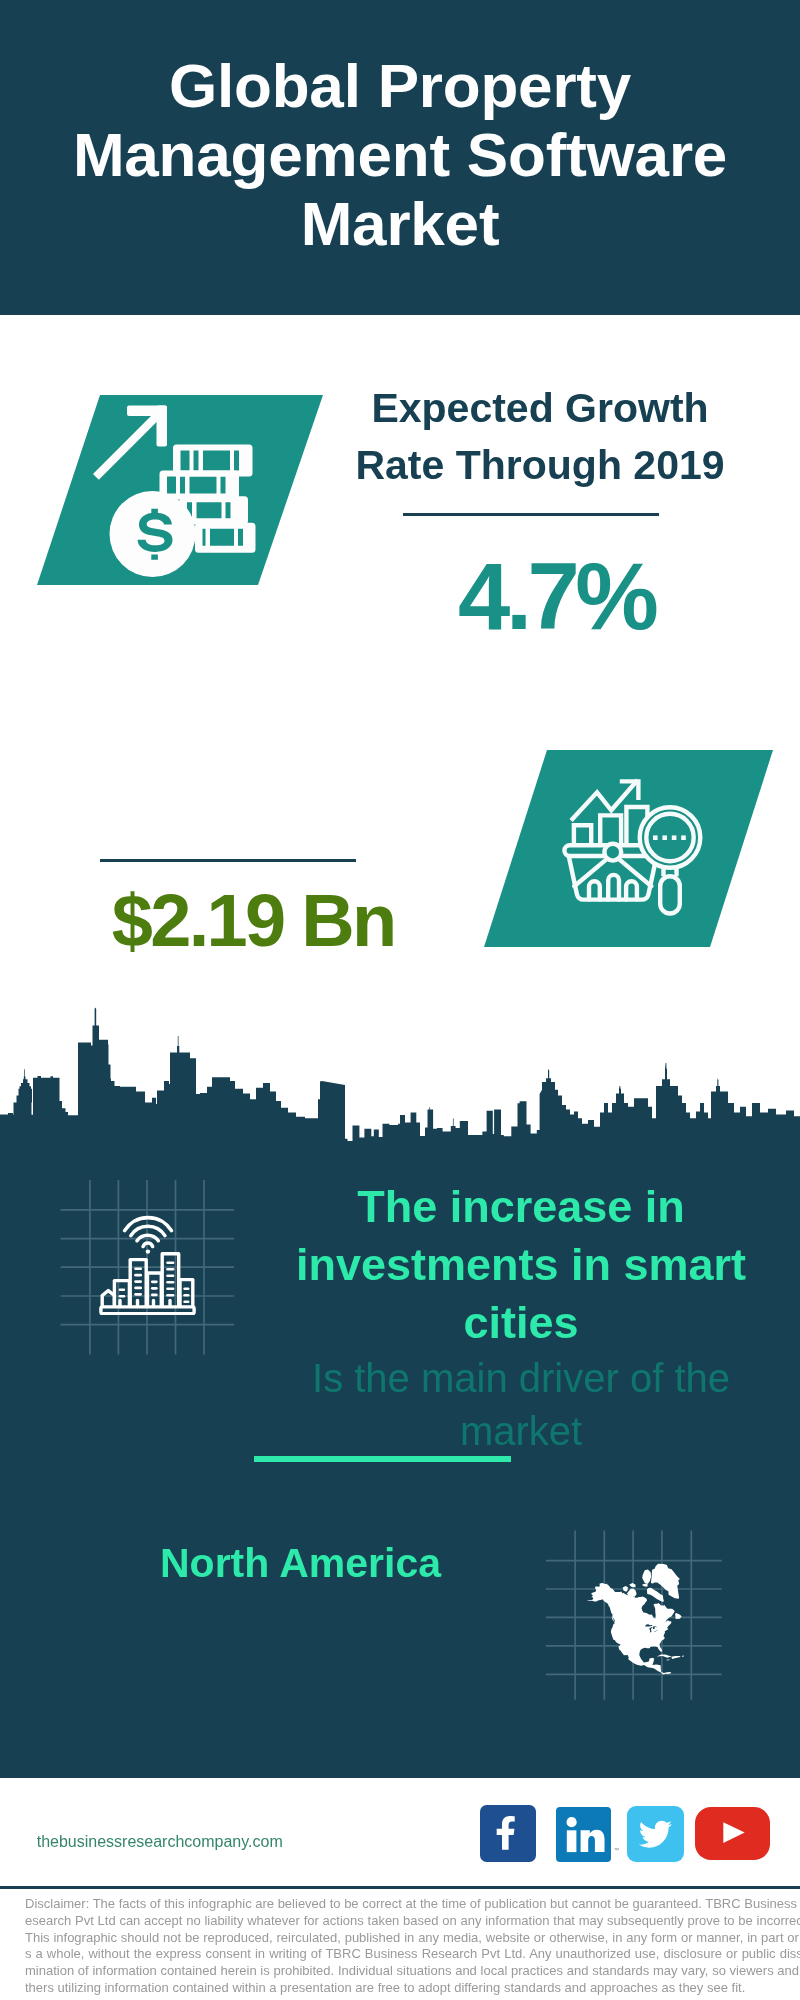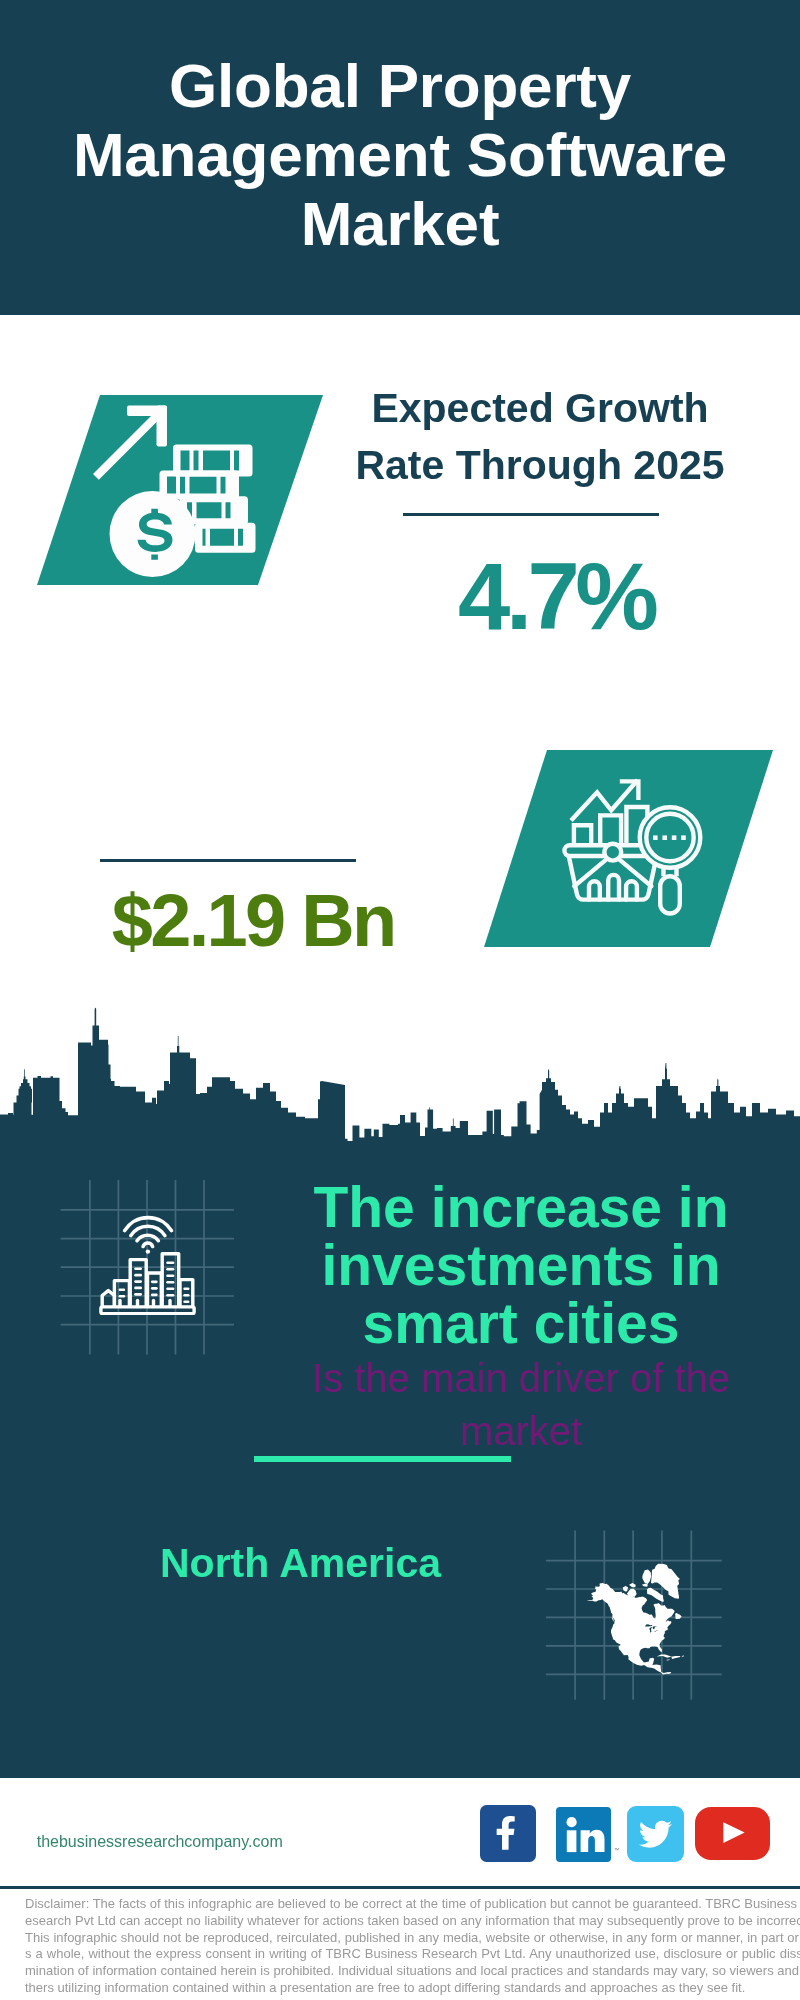--- a/index.html
+++ b/index.html
@@ -30,22 +30,22 @@
   #icon2{position:absolute;left:560px;top:775px;}
 
   
   .darkbody{position:absolute;left:0;top:1143px;width:800px;height:635px;background:#174152;}
   .skyline{position:absolute;left:0;top:1005px;width:800px;height:141px;}
 
   
   #gridA{position:absolute;left:58px;top:1176px;}
   #smartico{position:absolute;left:99px;top:1215px;}
 
-  .driver-head{position:absolute;left:291px;top:1178px;width:460px;text-align:center;color:#2deaab;font-weight:bold;font-size:57px;line-height:58px;}
-  .driver-sub{position:absolute;left:291px;top:1352px;width:460px;text-align:center;color:#701a75;font-weight:normal;font-size:40px;line-height:53px;}
+  .driver-head{position:absolute;left:291px;top:1178px;width:460px;text-align:center;color:#2deaab;font-weight:bold;font-size:45px;line-height:58px;}
+  .driver-sub{position:absolute;left:291px;top:1352px;width:460px;text-align:center;color:#0f766e;font-weight:normal;font-size:40px;line-height:53px;}
   #rule3{position:absolute;left:253.7px;top:1456px;width:257px;height:6.3px;background:#2deaab;}
 
   
   .region-head{position:absolute;left:100px;top:1539px;width:401px;text-align:center;color:#2deaab;font-weight:bold;font-size:41px;line-height:48px;}
   .region-sub{position:absolute;left:94px;top:1588px;width:400px;text-align:center;color:#ffffff;font-weight:normal;font-size:44px;line-height:50px;}
   #gridB{position:absolute;left:544px;top:1528px;}
   #namap{position:absolute;left:583px;top:1562px;}
 
   
   .footer{position:absolute;left:0;top:1778px;width:800px;height:222px;background:#fff;}
@@ -95,21 +95,21 @@
       <path d="M198.5 522.7 h53.5 a3.5 3.5 0 0 1 3.5 3.5 v23 a3.5 3.5 0 0 1 -3.5 3.5 h-53.5 a3.5 3.5 0 0 1 -3.5 -3.5 v-23 a3.5 3.5 0 0 1 3.5 -3.5 Z
                M202.5 528.7 v17 h3 v-17 Z
                M210 528.7 v17 h24 v-17 Z
                M238 528.7 v17 h5 v-17 Z"></path>
 
       <circle cx="152.5" cy="534" r="43"></circle>
       <path fill="#1a9186" d="M151.3 508.8 h6.6 v5.2 h-6.6 Z M151.3 554.6 h6.6 v5.2 h-6.6 Z"></path>
       <path fill="#1a9186" d="M154.6 512.8 c-9.1 0 -15.6 4.8 -15.6 11.7 c0 6.1 4.3 9.5 12.1 10.8 l6.9 1.1 c4.8 0.8 6.5 2 6.5 4.3 c0 2.8 -3.5 4.6 -9.1 4.6 c-6.1 0 -9.5 -2 -9.8 -5.5 h-8 c0.3 7.4 6.8 12.1 17.8 12.1 c10.2 0 17.1 -4.7 17.1 -11.8 c0 -5.9 -3.8 -9.3 -12.4 -10.7 l-7.2 -1.2 c-4.6 -0.8 -6.2 -2 -6.2 -4.2 c0 -2.8 3.3 -4.6 8.3 -4.6 c5.2 0 8.7 2 9 5.2 h7.9 c-0.3 -7.3 -6.6 -11.8 -16.6 -11.8 Z"></path>
     </g>
   </svg>
-  <div class="stat1-title">Expected Growth Rate Through 2025</div>
+  <div class="stat1-title">Expected Growth Rate Through 2019</div>
   <div class="rule" id="rule1"></div>
   <div class="stat1-value">4.7%</div>
 
   <div class="rule" id="rule2"></div>
   <div class="stat2-value">$2.19 Bn</div>
   <div class="para" id="para2"></div>
   <svg id="icon2" viewBox="560 775 150 145" width="150" height="145">
 
     <g fill="none" stroke="#f4fbfa" stroke-width="4.4" stroke-linecap="square" stroke-linejoin="miter">
       <polyline points="572.6,818.8 597.1,792.3 611.3,810.3 636.2,781.6"></polyline>

